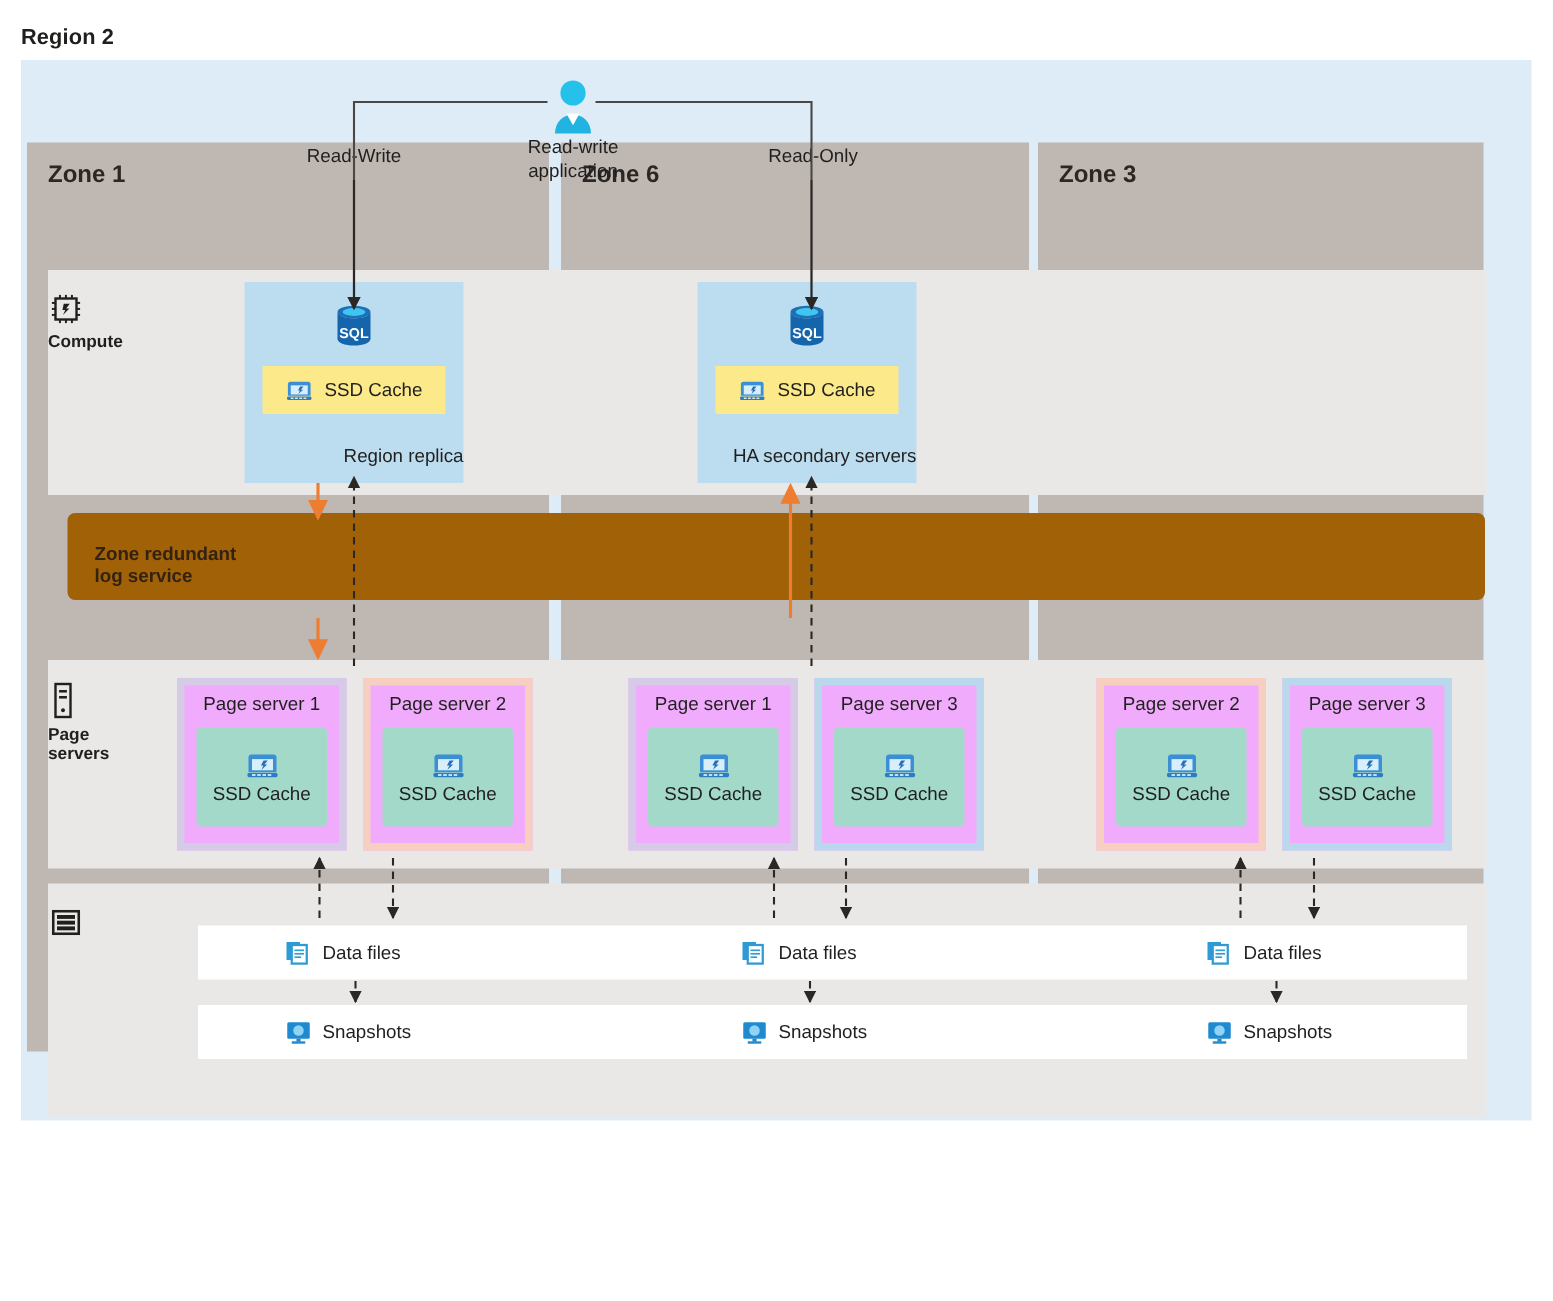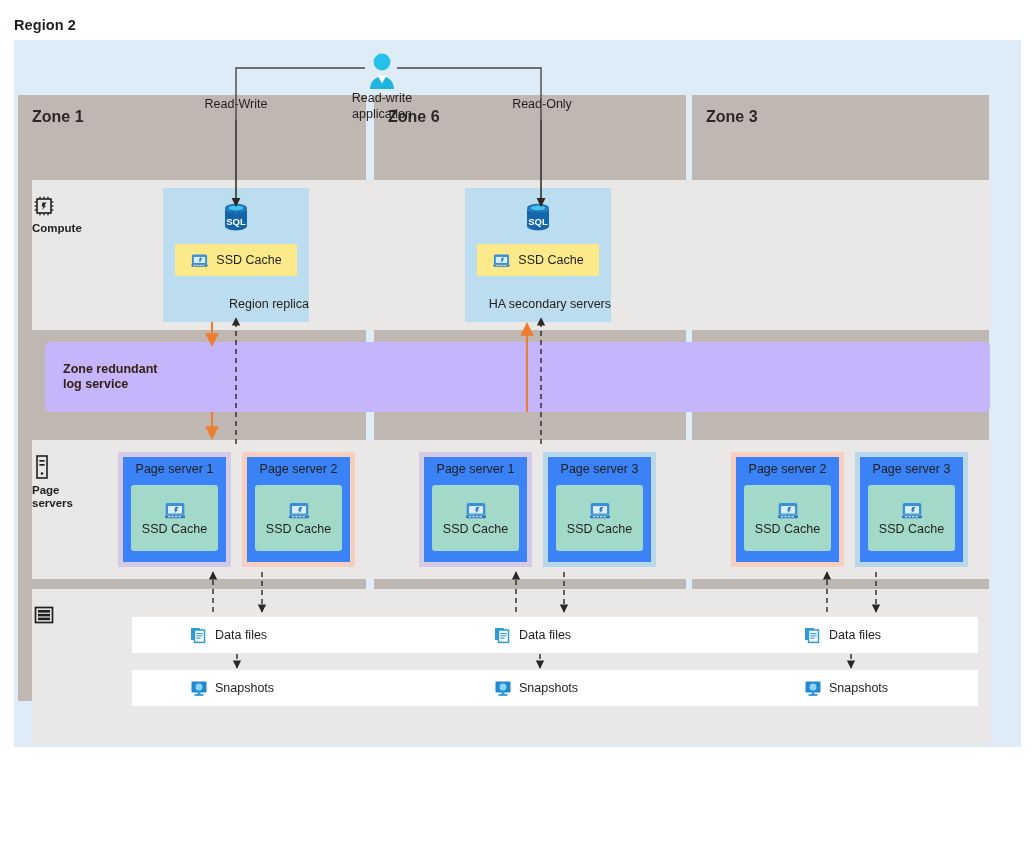--- a/index.html
+++ b/index.html
@@ -75,22 +75,22 @@
     line-height: 13px;
     margin-top: 4px;
     white-space: pre-line;
   }
   .glyph { display: block; margin: 0 auto; }
 
   
   .log-band {
     position: absolute;
     left: 45px; top: 342px;
-    width: 945px; height: 70px;
-    background: #c4b5fd;
+    width: 945px; height: 58px;
+    background: #a16207;
     border-radius: 5px;
     padding-left: 12px;
   }
   .log-band .txt {
     position: absolute;
     left: 18px; top: 20px;
     font-size: 12.5px;
     font-weight: bold;
     color: #332211;
     line-height: 15px;
@@ -125,21 +125,21 @@
     position: absolute;
     left: 50%; top: 12px;
     transform: translateX(-50%);
   }
 
   
   .psrv {
     position: absolute;
     top: 452px;
     width: 113px; height: 115px;
-    background: #3b82f6;
+    background: #f0abfc;
     border: 5px solid #cdc2e0;
     text-align: center;
   }
   .psrv.b-purple { border-color: #d6cbe6; }
   .psrv.b-pink   { border-color: #f7cfc1; }
   .psrv.b-blue   { border-color: #b9d8ec; }
   .psrv .title {
     font-size: 12.5px;
     color: #201f1e;
     margin-top: 5px;

